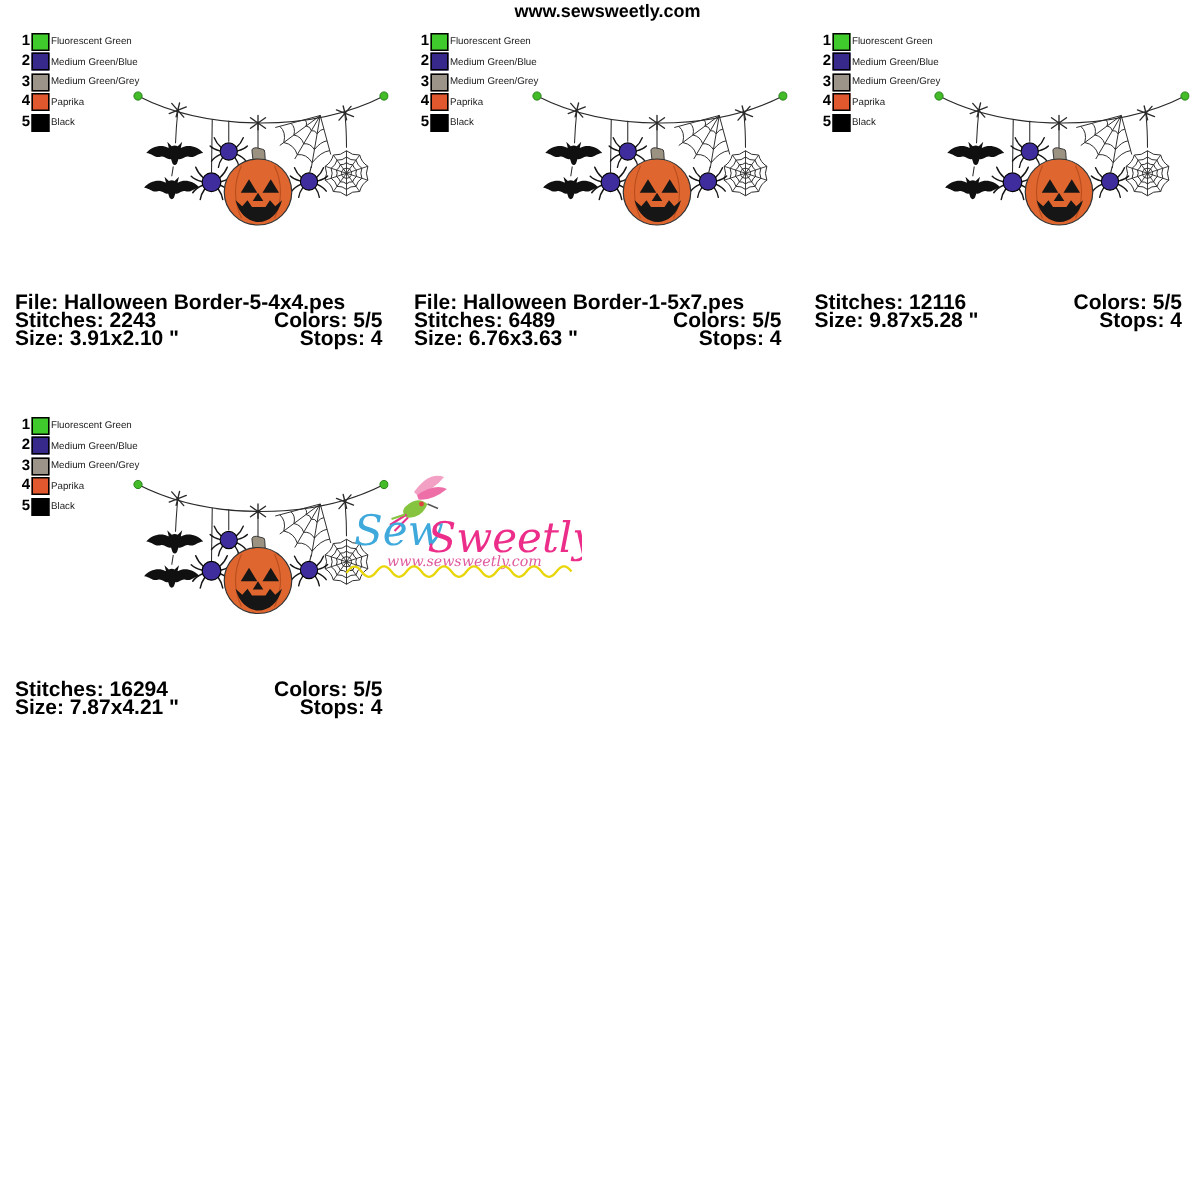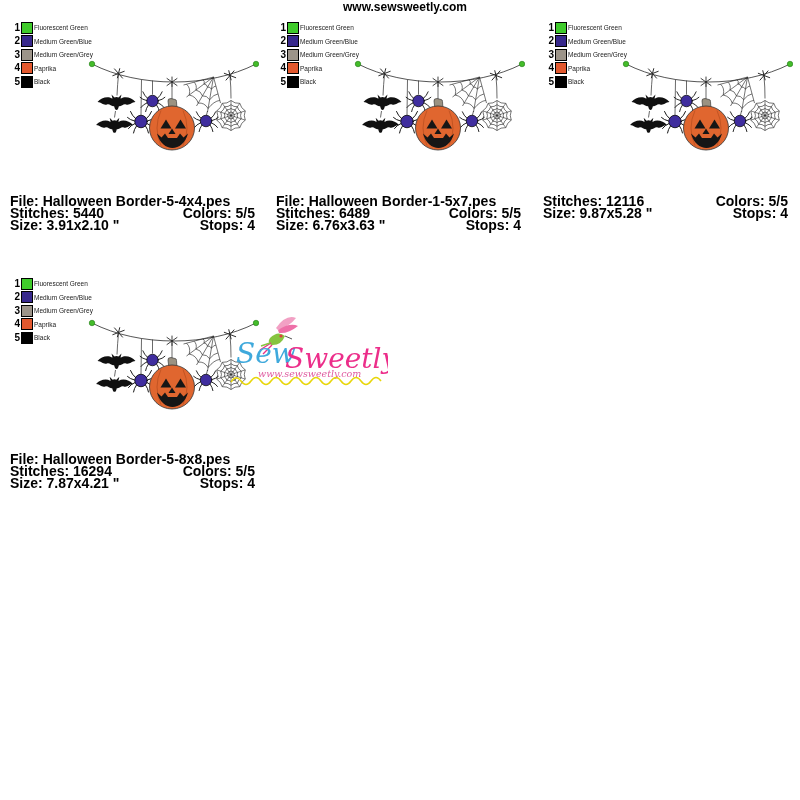--- a/index.html
+++ b/index.html
@@ -121,21 +121,21 @@
       <span class="lsw" style="background-color: rgb(0, 0, 0);"></span>
       <span class="llabel">Black</span>
     </div>
 </div>
 <svg class="design" id="p1-design" viewBox="-12 0 352 200">
     <use href="#banner"></use>
   </svg>
 <div class="info" id="p1-info">
   <div>File: Halloween Border-5-4x4.pes</div>
   <div class="irow">
-      <span>Stitches: 5440</span>
+      <span>Stitches: 2243</span>
       <span>Colors: 5/5</span>
     </div>
   <div class="irow">
       <span>Size: 3.91x2.10 "</span>
       <span>Stops: 4</span>
     </div>
 </div>
 
 <div class="legend" id="p2-legend">
   <div class="lrow">
@@ -261,21 +261,20 @@
     <path d="M43,27 L32,34 M44,29 L35,38" stroke="#e8308a" stroke-width="1.4" fill="none"></path>
     <path d="M42,27 L33,30" stroke="#86c440" stroke-width="1.4" fill="none"></path>
   </g>
   <text class="script" x="8" y="47" font-size="28" fill="#3fa9dc">Sew</text>
   <text class="script" x="57" y="52" font-size="28" fill="#ec2e8a">Sweetly</text>
   <text class="script" x="30" y="61" font-size="9.5" fill="#df5a9e">www.sewsweetly.com</text>
   <path d="M3,66 q5,-8 10,-1 t10,0 t10,0 t10,0 t10,0 t10,0 t10,0 t10,0 t10,0 t10,0 t10,0 t10,0 t10,0 t10,0 t10,0" stroke="#e8d60a" stroke-width="1.5" fill="none"></path>
 </svg>
 
 <div class="info" id="p4-info">
-  <div>File: Halloween Border-5-8x8.pes</div>
   <div class="irow">
       <span>Stitches: 16294</span>
       <span>Colors: 5/5</span>
     </div>
   <div class="irow">
       <span>Size: 7.87x4.21 "</span>
       <span>Stops: 4</span>
     </div>
 </div>
 

